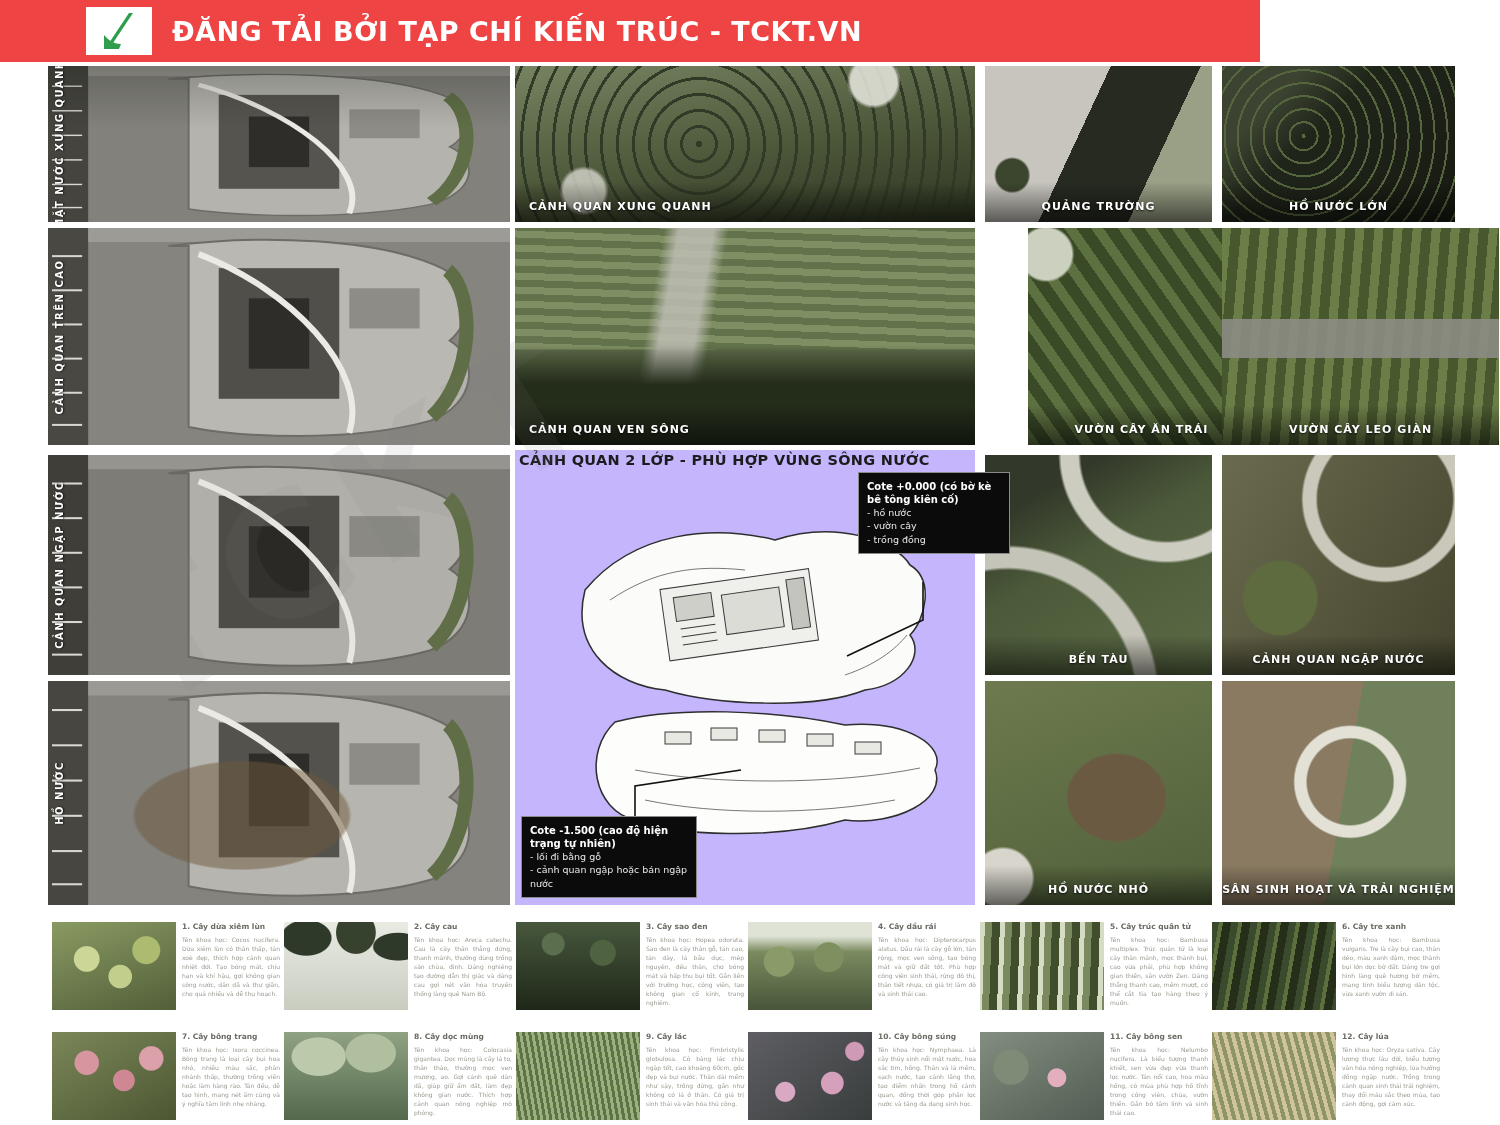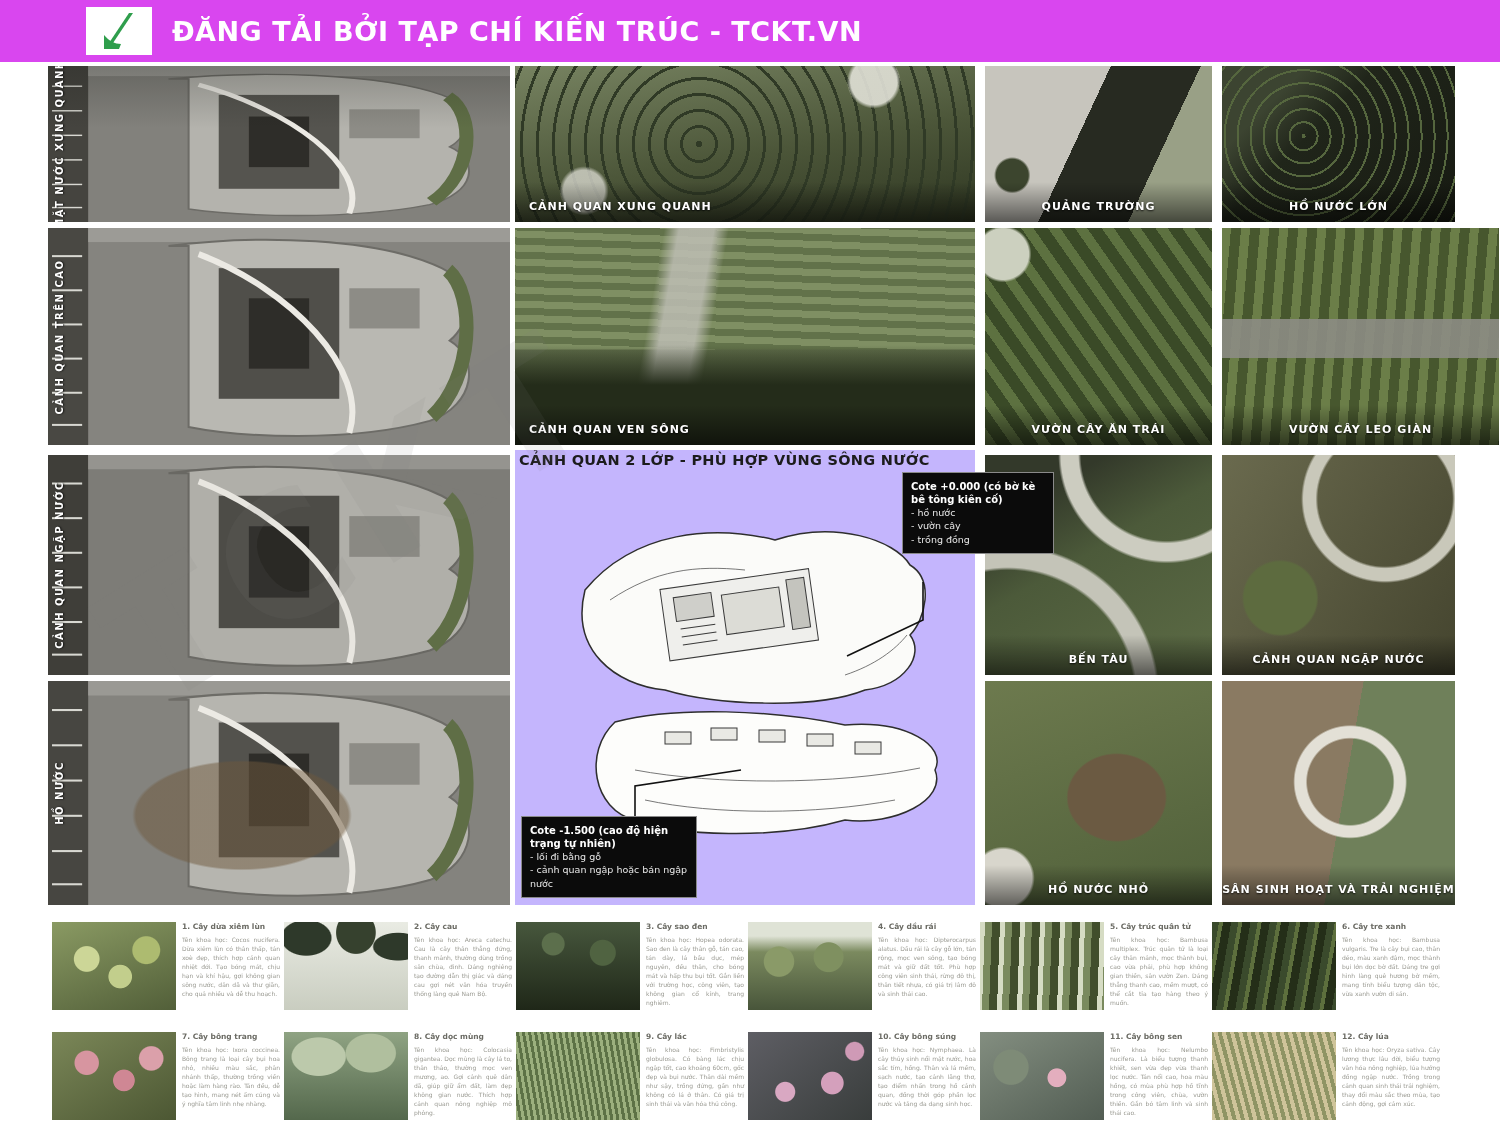--- a/index.html
+++ b/index.html
@@ -1,20 +1,20 @@
 <!DOCTYPE html>
 <html><head>
 <meta charset="utf-8">
 <style>
   html,body{margin:0;padding:0;background:#ffffff;}
   body{width:1500px;height:1125px;font-family:"DejaVu Sans","Liberation Sans",sans-serif;position:relative;overflow:hidden;}
   #page{position:absolute;inset:0;background:#ffffff;}
 
   
-  .header{position:absolute;left:0;top:0;width:1500px;height:62px;background:#d946ef;display:flex;align-items:center;}
+  .header{position:absolute;left:0;top:0;width:1260px;height:62px;background:#ef4444;display:flex;align-items:center;}
   .logo{position:absolute;left:86px;top:7px;width:66px;height:48px;background:#ffffff;display:flex;align-items:center;justify-content:center;}
   .header-title{position:absolute;left:172px;top:0;height:62px;display:flex;align-items:center;color:#ffffff;font-weight:bold;font-size:27px;letter-spacing:0.5px;white-space:nowrap;}
 
   
   .panel{position:absolute;overflow:hidden;background:#777;}
   .shade{position:absolute;left:0;right:0;bottom:0;height:40px;background:linear-gradient(transparent,rgba(0,0,0,0.55));}
   .plabel{position:absolute;bottom:9px;left:0;width:100%;color:#fff;font-weight:bold;font-size:11px;letter-spacing:1px;text-shadow:0 1px 2px rgba(0,0,0,0.8);}
   .plabel.left{left:14px;width:auto;text-align:left;}
   .plabel.center{text-align:center;}
   .vlabel{position:absolute;left:6px;top:50%;transform:translateY(-50%) rotate(180deg);writing-mode:vertical-rl;color:#fff;font-weight:bold;font-size:10px;letter-spacing:1.5px;text-shadow:0 1px 2px rgba(0,0,0,0.85);white-space:nowrap;}
@@ -109,21 +109,21 @@
   .tint-brown{background:radial-gradient(ellipse at 42% 60%, rgba(110,88,60,0.5) 0 28%, transparent 29%);}
   .tint-dark{background:linear-gradient(rgba(20,22,18,0.25),transparent 40%);}
 
   
   .diagram{position:absolute;left:515px;top:450px;width:460px;height:455px;background:#c4b5fd;}
   .diagram-title{position:absolute;left:4px;top:2px;font-size:14.5px;font-weight:bold;color:#1c1c1c;letter-spacing:0.3px;}
   .axo{position:absolute;left:0;top:20px;}
   .callout{position:absolute;background:#0b0b0b;color:#ffffff;border:1px solid #8a8a8a;padding:7px 8px;z-index:4;}
   .callout .co-head{font-weight:bold;font-size:10px;line-height:1.3;}
   .callout .co-item{font-size:9.5px;line-height:1.4;color:#e8e8e8;}
-  .co-top{left:343px;top:22px;width:134px;margin-left:44px;}
+  .co-top{left:343px;top:22px;width:134px;}
   .co-bottom{left:6px;top:366px;width:158px;}
 
   
   .wm{position:absolute;left:80px;top:420px;font-size:170px;font-weight:bold;color:rgba(125,125,125,0.10);transform:rotate(-32deg);letter-spacing:14px;z-index:6;pointer-events:none;white-space:nowrap;}
 
   
   .plant-row{position:absolute;left:52px;display:flex;gap:4px;align-items:flex-start;}
   .prow1{top:922px;}
   .prow2{top:1032px;}
   .pphoto{width:124px;height:88px;position:relative;overflow:hidden;flex:0 0 auto;margin-right:2px;}
@@ -304,21 +304,21 @@
   <div class="panel" style="left:985px;top:66px;width:227px;height:156px;">
     <div class="fill ph-plaza"></div>
     <div class="shade"></div>
     <div class="plabel center">QUẢNG TRƯỜNG</div>
   </div>
   <div class="panel" style="left:1222px;top:66px;width:233px;height:156px;">
     <div class="fill ph-biglake"></div>
     <div class="shade"></div>
     <div class="plabel center">HỒ NƯỚC LỚN</div>
   </div>
-  <div class="panel" style="left:985px;top:228px;width:227px;height:217px;">
+  <div class="panel" style="left:1028px;top:228px;width:227px;height:217px;">
     <div class="fill ph-orchard"></div>
     <div class="shade"></div>
     <div class="plabel center">VƯỜN CÂY ĂN TRÁI</div>
   </div>
   <div class="panel" style="left:1222px;top:228px;width:277px;height:217px;">
     <div class="fill ph-trellis"></div>
     <div class="shade"></div>
     <div class="plabel center">VƯỜN CÂY LEO GIÀN</div>
   </div>
   <div class="panel" style="left:985px;top:455px;width:227px;height:220px;">

